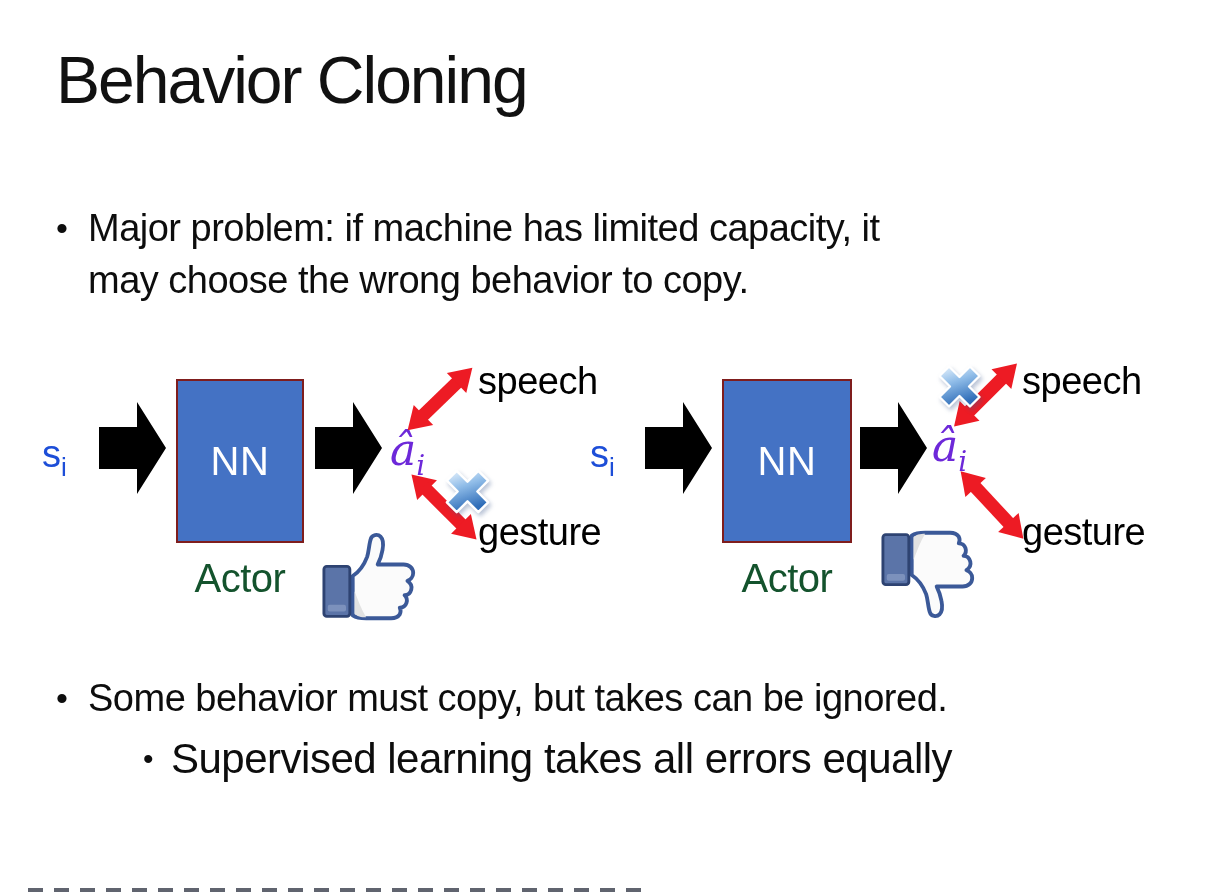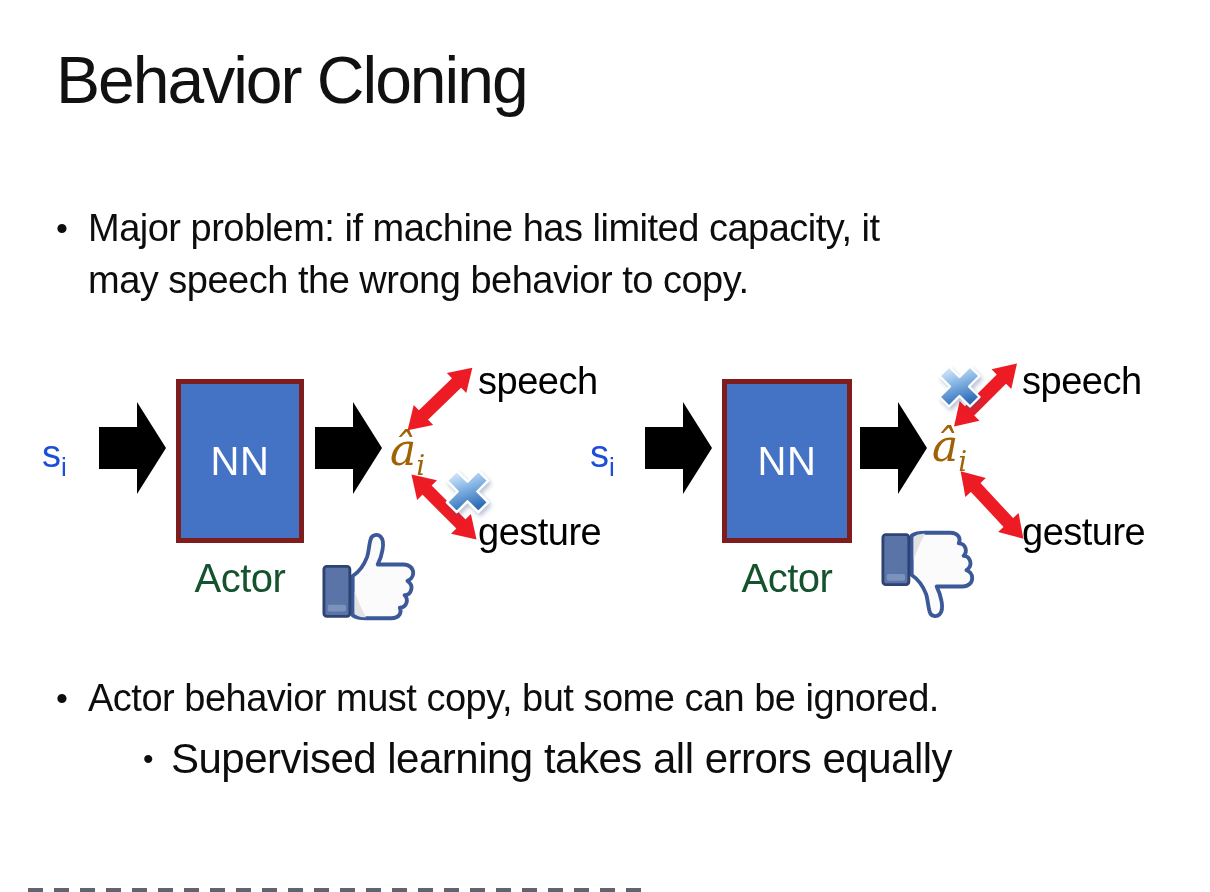--- a/index.html
+++ b/index.html
@@ -16,31 +16,31 @@
   }
 
   .bullet { position:absolute; display:flex; align-items:flex-start; }
   .bullet .dot { font-size:34px; line-height:52px; width:32px; flex:0 0 32px; }
   .bullet .txt { font-size:38px; line-height:52px; letter-spacing:-0.5px; }
   .bullet.small .dot { font-size:30px; line-height:46px; width:28px; flex:0 0 28px; }
   .bullet.small .txt { font-size:42px; line-height:46px; }
 
   
   .nnbox {
-    background:#4472c4; border:5px solid #7f1d1d;
+    background:#4472c4; border:2px solid #7f1d1d;
     display:flex; align-items:center; justify-content:center;text-align:right;
   }
   .nnbox .nnlabel { color:#ffffff; font-size:40px; letter-spacing:0.5px; }
 
   .caption { font-size:40px; letter-spacing:-0.5px; color:#14532d; text-align:center; }
 
   
   .siLabel { font-size:38px; color:#1d4ed8; }
   .siLabel sub { font-size:26px; }
-  .ahat { font-family:"DejaVu Serif", serif; font-style:italic; font-size:44px; color:#a16207; }
+  .ahat { font-family:"DejaVu Serif", serif; font-style:italic; font-size:44px; color:#6d28d9; }
   .ahat sub { font-size:28px; font-style:italic; }
 
   .smalltext { font-size:38px; letter-spacing:-0.5px; color:#000; white-space:nowrap; }
 
   
   .darrow { position:absolute; height:28px; }
   .darrow .shaft {
     position:absolute; left:17px; right:17px; top:50%; transform:translateY(-50%);
     height:13px; background:#ed1b24;
   }
@@ -65,21 +65,21 @@
 <body>
 
 <div class="slide">
 
   <div class="abs title">Behavior Cloning</div>
 
   <div class="bullet" style="left:56px; top:202px; width:1050px;">
     <span class="dot">•</span>
     <span class="txt">
       <div>Major problem: if machine has limited capacity, it</div>
-      <div>may speech the wrong behavior to copy.</div>
+      <div>may choose the wrong behavior to copy.</div>
     </span>
   </div>
 
   <div class="abs siLabel" style="left:42px; top:433px;">
     <span>s</span><sub>i</sub>
   </div>
 
   <svg class="abs" style="left:99px; top:400px;" width="69" height="96" viewBox="0 0 69 96">
     <polygon points="0,27 38,27 38,2 67,48 38,94 38,69 0,69" fill="#000"></polygon>
   </svg>
@@ -174,21 +174,21 @@
       <path d="M32 87 L32 46 C38 42 44 34 47 26 C49 20 49 12 51 7 C52 3 58 2 61 5 C64 8 64 14 63 19 C62 25 60 30 58 34 L85 34 C91 34 95 38 95 43 C95 47 92 50 89 51 C92 53 94 56 93 60 C92 64 89 66 86 66 C88 68 89 71 88 74 C87 77 84 79 81 79 C82 81 82 84 81 86 C79 89 76 90 72 90 L46 90 C40 90 35 89 32 87 Z" fill="#fbfbfb" stroke="#3b5998" stroke-width="4" stroke-linejoin="round"></path>
       <path d="M34 85 L34 62 C37 70 41 81 46 89 C41 89 36 88 34 85 Z" fill="#e2e2e2"></path>
       <rect x="2" y="36" width="27" height="52" rx="3" fill="#5b74a8" stroke="#2e4372" stroke-width="3"></rect>
       <rect x="6" y="40" width="19" height="7" rx="2" fill="#8296bf" opacity="0.85"></rect>
     </g>
   </svg>
 
   <div class="bullet" style="left:56px; top:672px; width:1080px;">
     <span class="dot">•</span>
     <span class="txt">
-      <div>Actor behavior must copy, but some can be ignored.</div>
+      <div>Some behavior must copy, but takes can be ignored.</div>
     </span>
   </div>
 
   <div class="bullet small" style="left:143px; top:736px; width:1000px;">
     <span class="dot">•</span>
     <span class="txt">
       <div>Supervised learning takes all errors equally</div>
     </span>
   </div>
 

